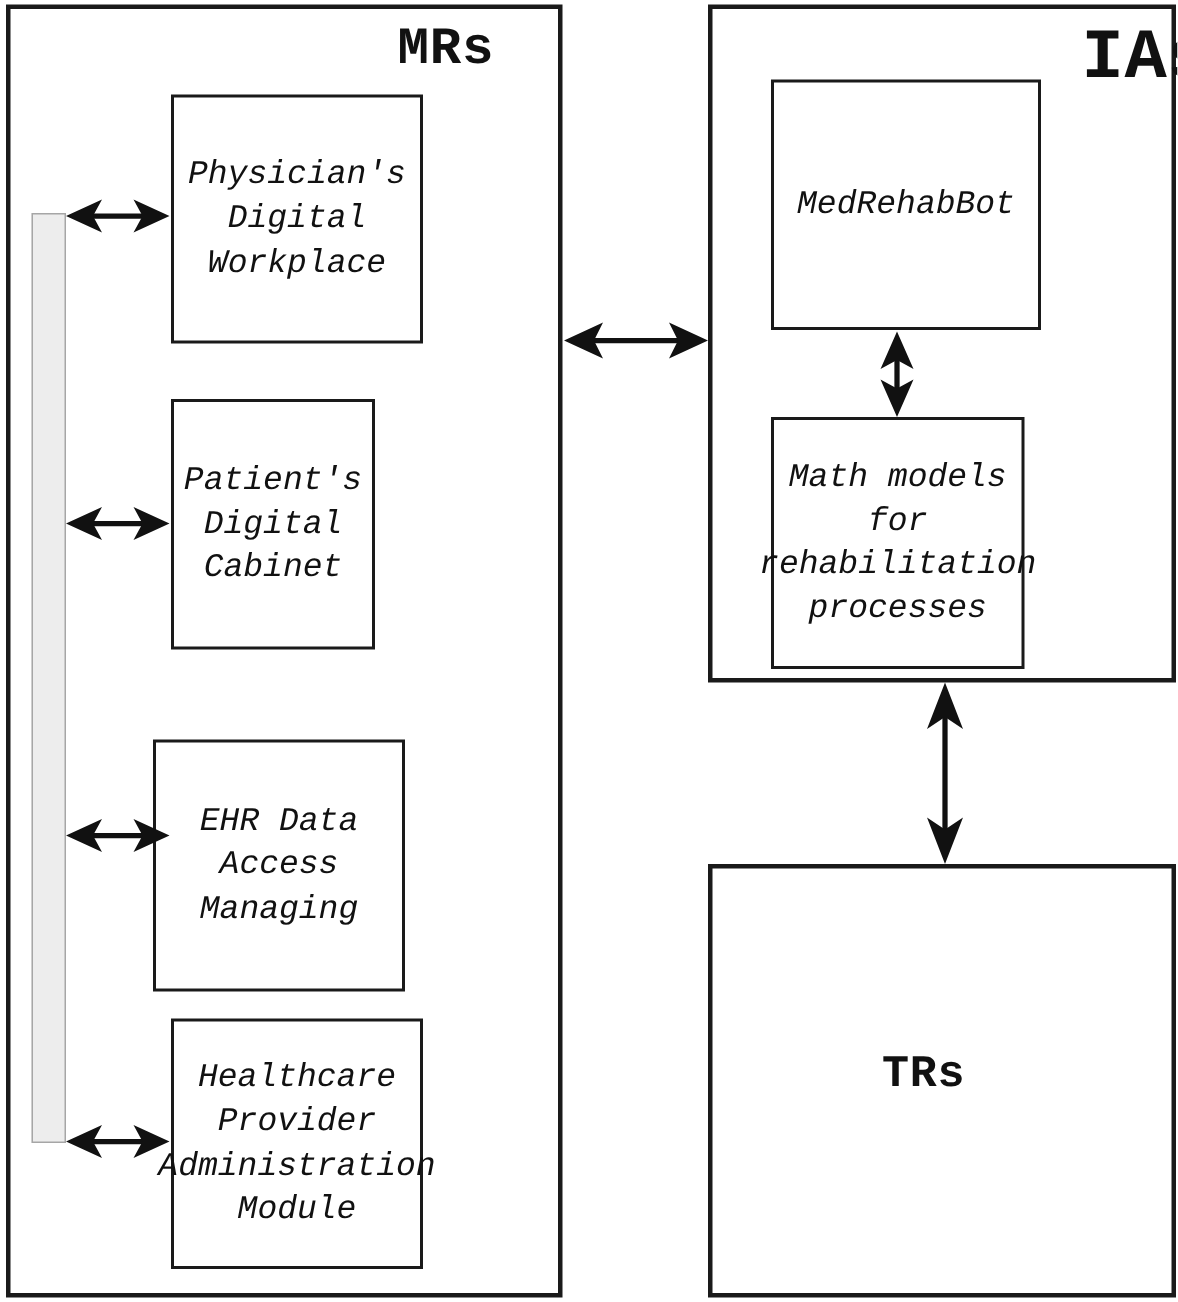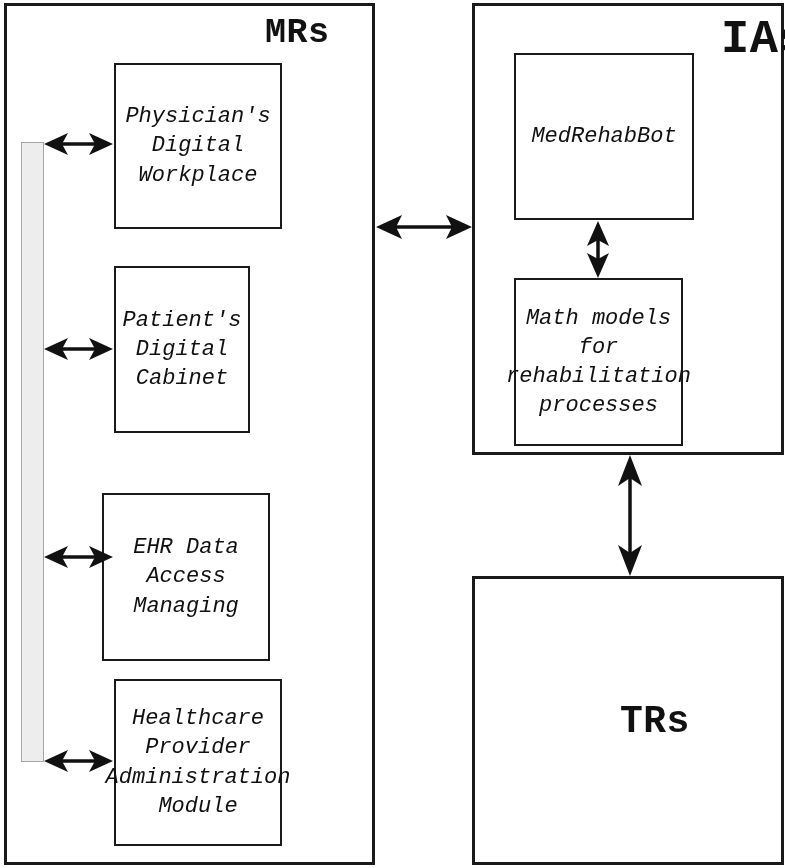--- a/index.html
+++ b/index.html
@@ -30,21 +30,21 @@
   
   .panel-title {
     position: absolute;
     font-weight: bold;
     color: #111111;
     letter-spacing: .5px;
     white-space: nowrap;
   }
   #title-mrs { left: 265px; top: 13px;  font-size: 35px; }
   #title-ias { left: 721px; top: 13px;  font-size: 47px; }
-  #title-trs { left: 620px; top: 700px; font-size: 38px; }
+  #title-trs { left: 588px; top: 700px; font-size: 30px; }
 
   
   .comp-box {
     position: absolute;
     box-sizing: border-box;
     border: 2.5px solid #1a1a1a;
     background: #ffffff;
     display: flex;
     align-items: center;
     justify-content: center;

